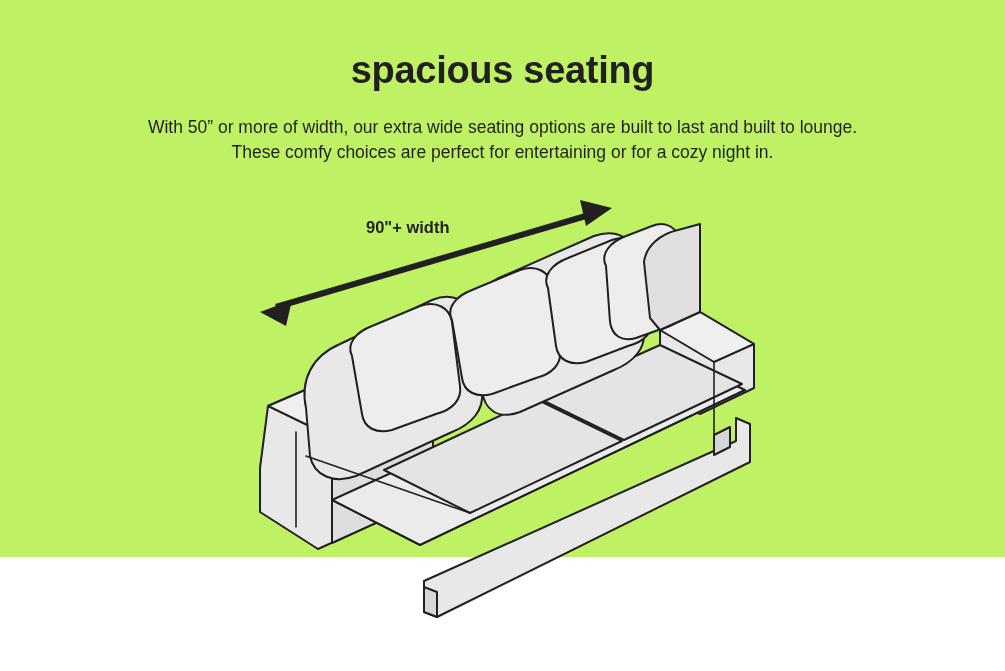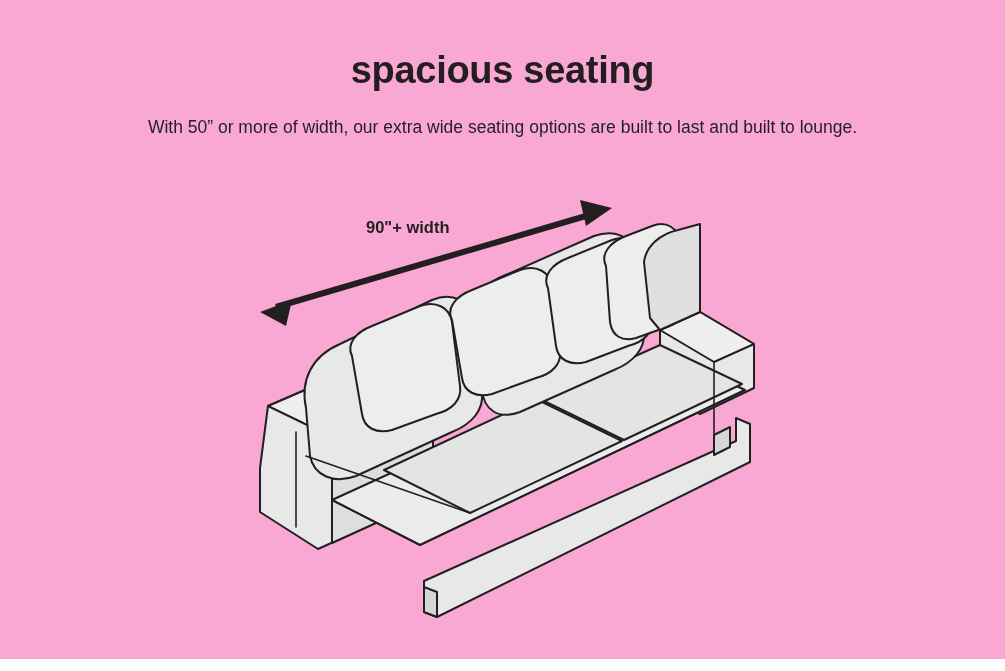--- a/index.html
+++ b/index.html
@@ -11,22 +11,22 @@
     width: 1005px;
     height: 671px;
     font-family: "Liberation Sans", sans-serif;
     color: #231f20;
     overflow: hidden;
     position: relative;
   }
   #page {
     position: relative;
     width: 1005px;
-    height: 659px;
-    background: #f9a8d4;
+    height: 557px;
+    background: #bef264;
   }
   .headline {
     position: absolute;
     top: 50px;
     left: 0;
     width: 1005px;
     text-align: center;
     font-size: 38px;
     font-weight: bold;
     letter-spacing: -0.3px;
@@ -65,20 +65,21 @@
 </style>
 </head>
 <body>
 
 <div id="page">
 
   <div class="headline">spacious seating</div>
 
   <div class="subcopy">
     <span class="line">With 50” or more of width, our extra wide seating options are built to last and built to lounge.</span>
+    <span class="line">These comfy choices are perfect for entertaining or for a cozy night in.</span>
   </div>
 
   <svg class="art" viewBox="0 0 1005 671" aria-hidden="true">
     <g fill="#e8e8e8" stroke="#231f20" stroke-width="2" stroke-linejoin="round" stroke-linecap="round">
 
       <polygon points="424,612 424,581 736,441 736,418 750,424 750,462 437,617"></polygon>
 
       <polygon points="424,612 437,617 437,592 424,587" fill="#d6d6d6"></polygon>
       <polygon points="714,455 730,447 730,427 714,435" fill="#d6d6d6"></polygon>
 

